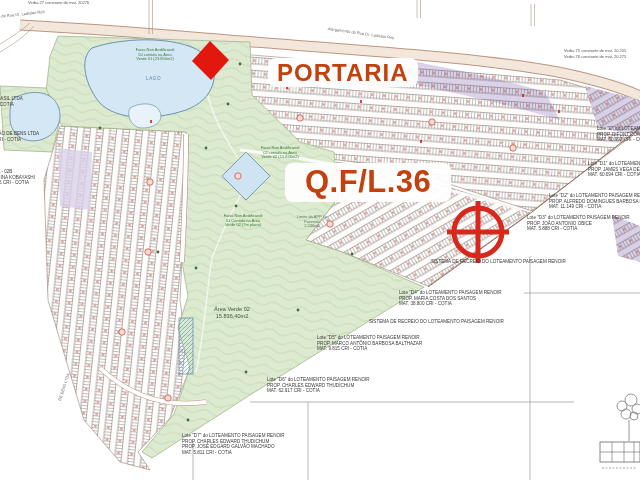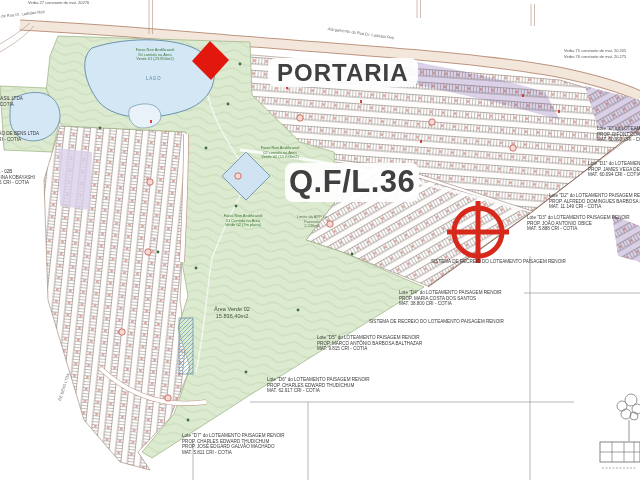--- a/index.html
+++ b/index.html
@@ -1,23 +1,23 @@
 <!DOCTYPE html>
 <html><head>
 <meta charset="utf-8">
 <style>
   html,body{margin:0;padding:0;background:#e8e8e8;}
   .stage{position:relative;width:640px;height:480px;background:#fff;overflow:hidden;
          font-family:"Liberation Sans",sans-serif;}
   .stage svg{position:absolute;left:0;top:0;z-index:1;}
   .lbl{position:absolute;z-index:3;white-space:nowrap;color:#222;}
-  .big-pill{font-weight:bold;color:#404040;background:rgba(255,255,255,.93);
+  .big-pill{font-weight:bold;color:#c2410c;background:rgba(255,255,255,.93);
             border-radius:8px;line-height:1.05;}
   #portaria{left:268px;top:58px;font-size:24px;letter-spacing:1px;padding:2px 9px;}
-  #qfl{left:285px;top:163px;font-size:31px;letter-spacing:.5px;padding:3px 4px;}
+  #qfl{left:285px;top:163px;font-size:31px;letter-spacing:.5px;padding:3px 20px;}
   .ann{position:absolute;z-index:3;font-size:4.6px;line-height:1.2;color:#3a3a3a;white-space:nowrap;}
   .tiny{position:absolute;z-index:3;font-size:4px;line-height:1.2;color:#555;white-space:nowrap;}
   .tiny-green{position:absolute;z-index:3;font-size:4px;line-height:1.15;color:#3e7a38;
               text-align:center;white-space:normal;}
   .averde{position:absolute;z-index:3;font-size:5.6px;line-height:1.3;color:#41593c;
           text-align:center;width:52px;}
   .lago{position:absolute;z-index:3;font-size:4.6px;color:#5b86a5;letter-spacing:.6px;}
   .rot{transform-origin:left top;}
 </style>
 </head>

